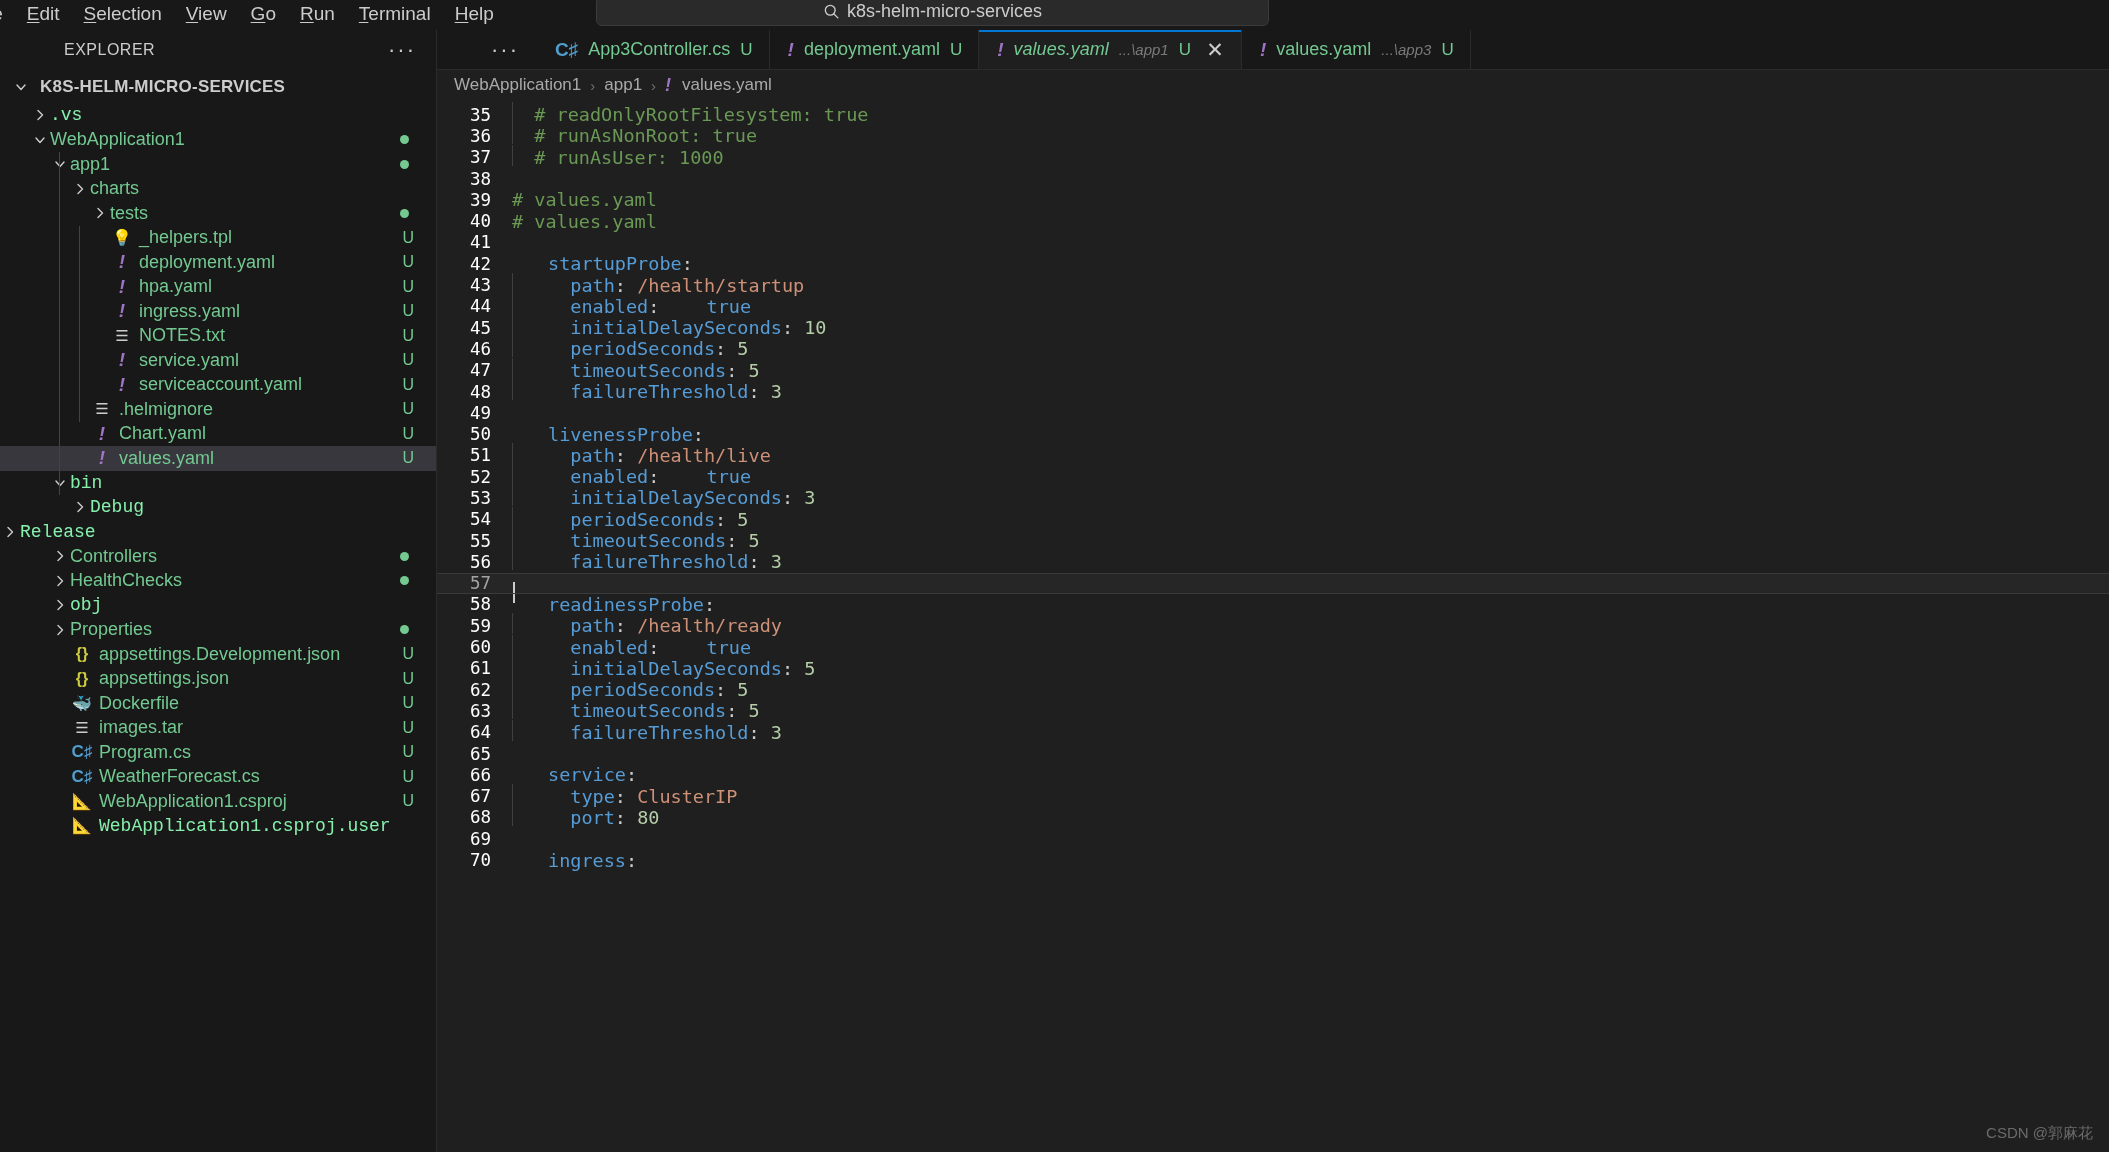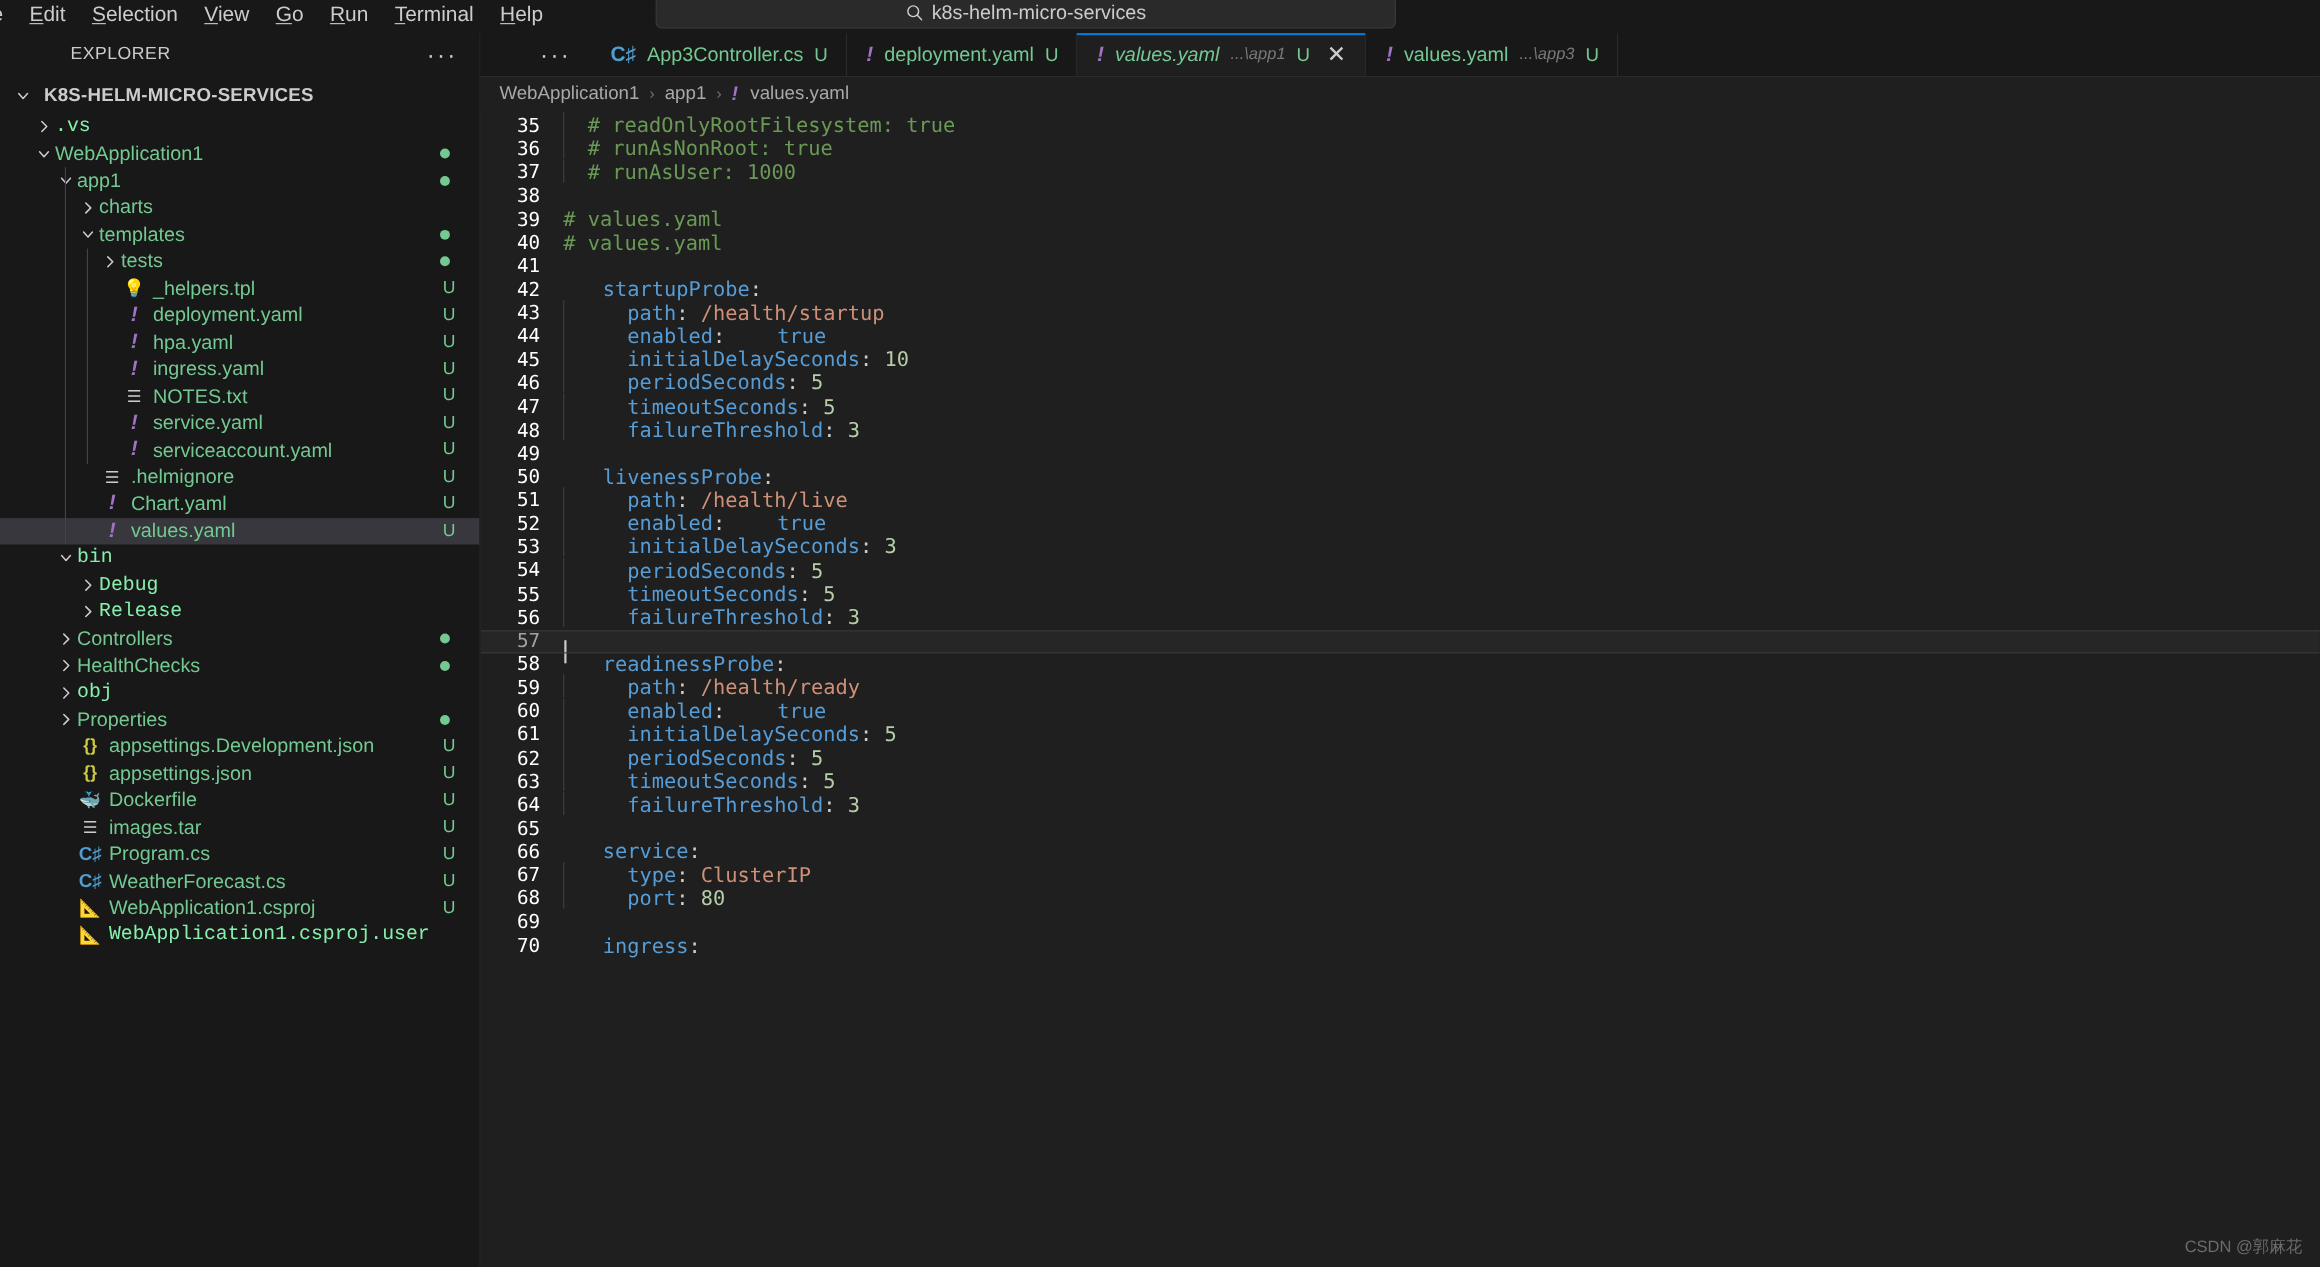--- a/index.html
+++ b/index.html
@@ -296,29 +296,20 @@
         <span class="dot"></span>
       </div>
       <div class="row" style="padding-left: 70px;">
         <span class="twisty">
           <svg viewBox="0 0 16 16" width="16" height="16" fill="none" stroke="#cccccc" stroke-width="1.4">
             <path d="M6 3.5 L10.5 8 L6 12.5" stroke-linecap="round" stroke-linejoin="round"></path>
           </svg>
         </span>
         <span class="name mod">charts</span>
       </div>
-      <div class="row" style="padding-left: 70px;">
-        <span class="twisty">
-          <svg viewBox="0 0 16 16" width="16" height="16" fill="none" stroke="#cccccc" stroke-width="1.4">
-            <path d="M4 6 L8 10.5 L12 6" stroke-linecap="round" stroke-linejoin="round"></path>
-          </svg>
-        </span>
-        <span class="name mod">templates</span>
-        <span class="dot"></span>
-      </div>
       <div class="row" style="padding-left: 90px;">
         <span class="twisty">
           <svg viewBox="0 0 16 16" width="16" height="16" fill="none" stroke="#cccccc" stroke-width="1.4">
             <path d="M6 3.5 L10.5 8 L6 12.5" stroke-linecap="round" stroke-linejoin="round"></path>
           </svg>
         </span>
         <span class="name mod">tests</span>
         <span class="dot"></span>
       </div>
       <div class="row" style="padding-left: 90px;">
@@ -450,21 +441,21 @@
         <span class="name dim">bin</span>
       </div>
       <div class="row" style="padding-left: 70px;">
         <span class="twisty">
           <svg viewBox="0 0 16 16" width="16" height="16" fill="none" stroke="#cccccc" stroke-width="1.4">
             <path d="M6 3.5 L10.5 8 L6 12.5" stroke-linecap="round" stroke-linejoin="round"></path>
           </svg>
         </span>
         <span class="name dim">Debug</span>
       </div>
-      <div class="row" style="padding-left: 70px;">
+      <div class="row" style="">
         <span class="twisty">
           <svg viewBox="0 0 16 16" width="16" height="16" fill="none" stroke="#cccccc" stroke-width="1.4">
             <path d="M6 3.5 L10.5 8 L6 12.5" stroke-linecap="round" stroke-linejoin="round"></path>
           </svg>
         </span>
         <span class="name dim">Release</span>
       </div>
       <div class="row" style="padding-left: 50px;">
         <span class="twisty">
           <svg viewBox="0 0 16 16" width="16" height="16" fill="none" stroke="#cccccc" stroke-width="1.4">

